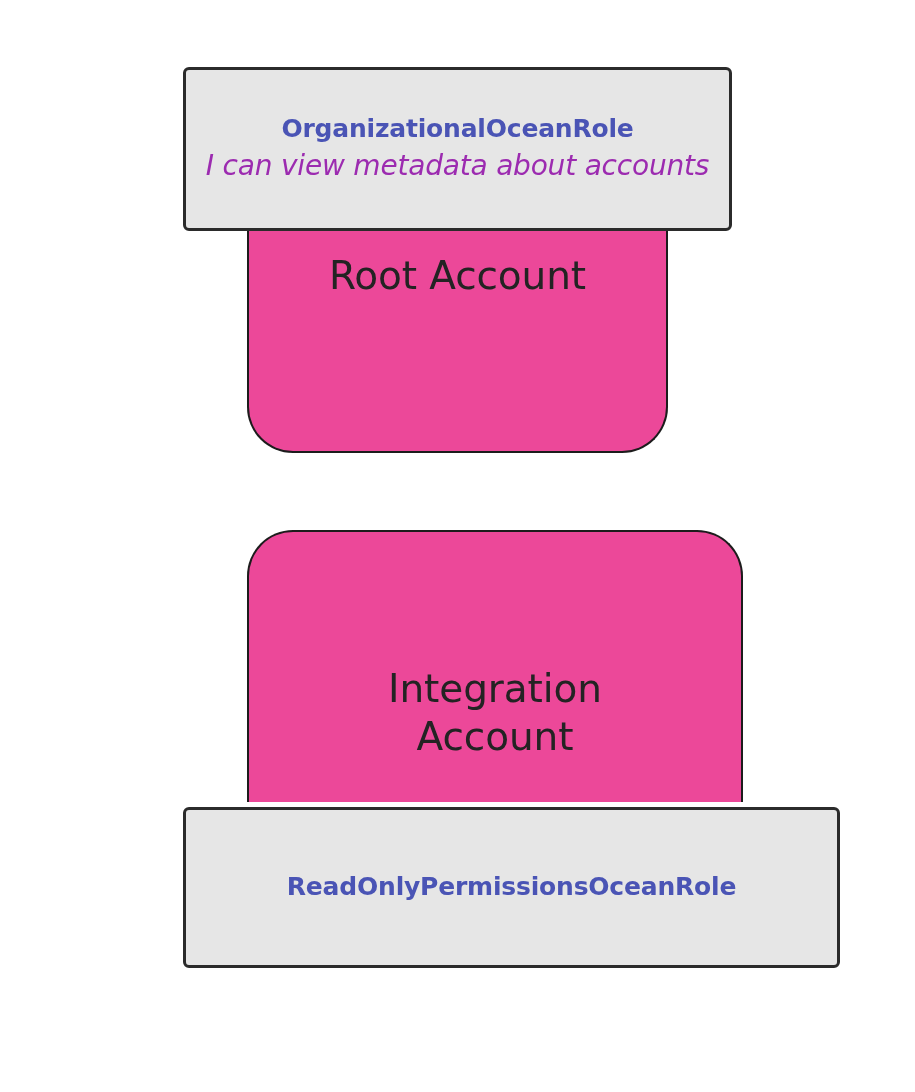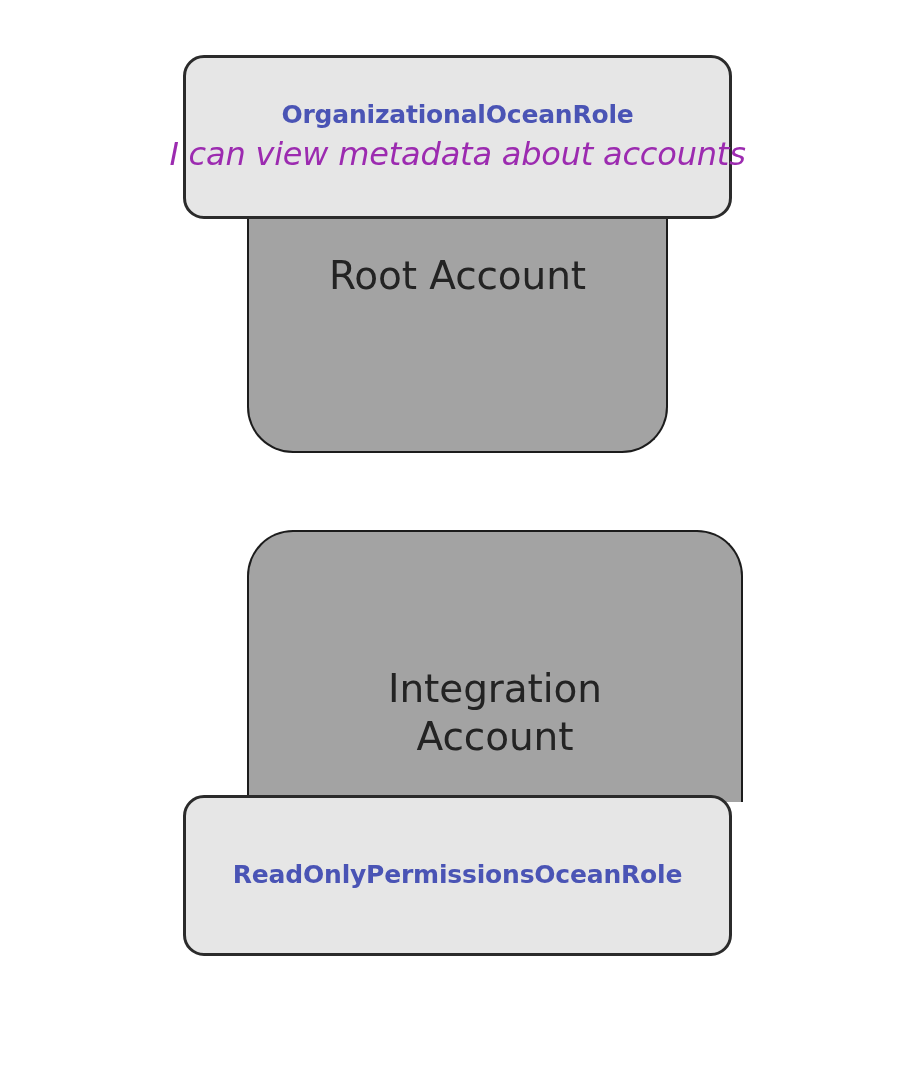--- a/index.html
+++ b/index.html
@@ -18,21 +18,21 @@
   #diagram-canvas {
     position: relative;
     width: 915px;
     height: 1092px;
     background: #ffffff;
   }
 
   
   .account-box {
     position: absolute;
-    background: #a3a3a3;
+    background: #ec4899;
     border: 2px solid #1c1c1c;
     box-sizing: border-box;
     z-index: 1;
   }
   
   .account-box.bottom-rounded {
     border-top: none;
     border-radius: 0 0 46px 46px;
   }
   
@@ -52,41 +52,41 @@
     line-height: 1.22;
     letter-spacing: -0.1px;
     white-space: pre-line;
   }
 
   
   .role-badge {
     position: absolute;
     background: #e6e6e6;
     border: 3px solid #2b2b2b;
-    border-radius: 21px;
+    border-radius: 6px;
     box-sizing: border-box;
     z-index: 3;
     display: flex;
     flex-direction: column;
-    align-items: center;
     justify-content: center;
+    margin-top: 12px;
   }
 
   .role-name {
     font-size: 25px;
     font-weight: 700;
     color: #4a54b5;
     letter-spacing: -0.2px;
     line-height: 1.15;
     text-align: center;
     white-space: nowrap;
   }
 
   .role-desc {
-    font-size: 32px;
+    font-size: 28px;
     font-style: italic;
     font-weight: 400;
     color: #9c2bb0;
     letter-spacing: -0.2px;
     line-height: 1.2;
     text-align: center;
     margin-top: 5px;
     white-space: nowrap;
   }
 </style>
@@ -108,19 +108,19 @@
 
   </div>
 
   <div>
 
     <div class="account-box top-rounded" style="left:247px; top:530px; width:496px; height:272px;">
       <div class="account-label" style="top:133px;">Integration
 Account</div>
     </div>
 
-    <div class="role-badge" style="left:183px; top:795px; width:549px; height:161px;">
+    <div class="role-badge" style="left:183px; top:795px; width:657px; height:161px;">
       <div class="role-name">ReadOnlyPermissionsOceanRole</div>
     </div>
 
   </div>
 
 </div>
 
 </body></html>

